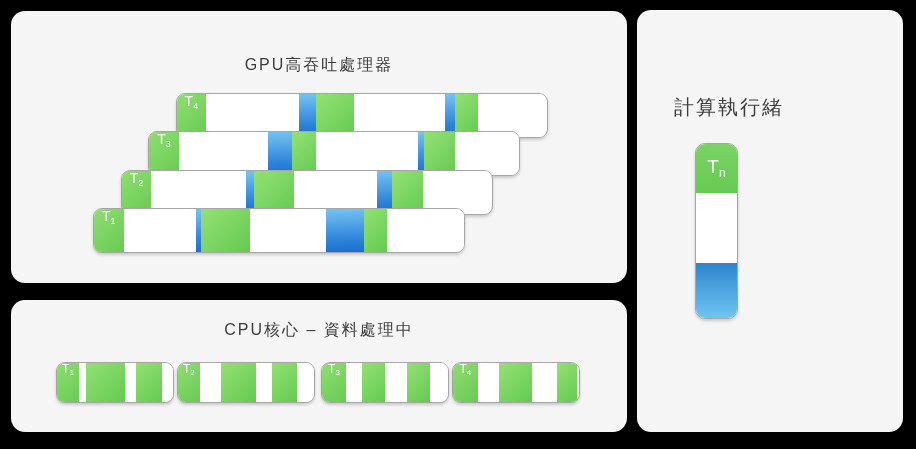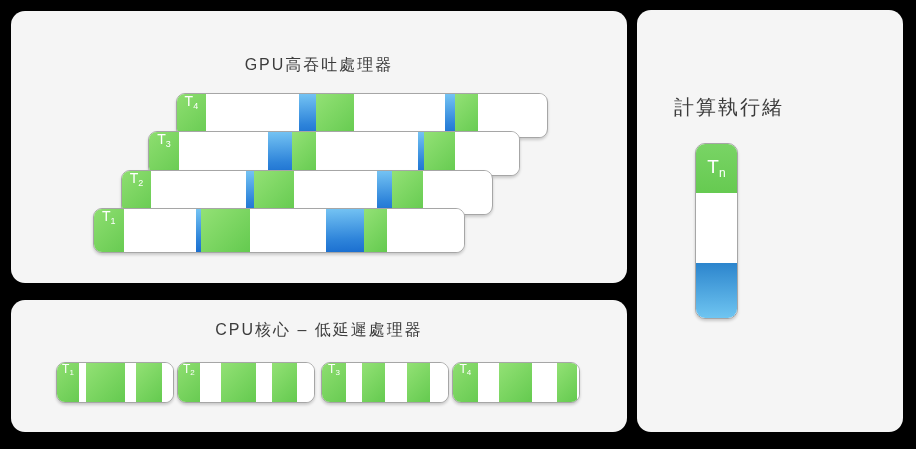--- a/index.html
+++ b/index.html
@@ -122,21 +122,21 @@
         <div class="seg seg-run" style="width: 13.3%;"></div>
         <div class="seg seg-wait" style="width: 20.48%;"></div>
         <div class="seg seg-ready" style="width: 10.37%;"></div>
         <div class="seg seg-run" style="width: 6.12%;"></div>
         <div class="seg seg-wait" style="width: 20.9%;"></div>
       </div>
     </div>
 </div>
 
 <div class="panel" id="panel-cpu">
-  <div class="panel-title" id="cpu-title">CPU核心 – 低延遲處理器</div>
+  <div class="panel-title" id="cpu-title">CPU核心 – 資料處理中</div>
   <div id="cpu-bars">
       <div class="tbar cpu" style="left: 45px; top: 62px; width: 118px; height: 41px;">
         <div class="seg seg-label" style="width: 18.9%;">
           <span class="tlabel">T<span class="tsub">1</span></span>
         </div>
         <div class="seg seg-wait" style="width: 5.7%;"></div>
         <div class="seg seg-run" style="width: 33.9%;"></div>
         <div class="seg seg-wait" style="width: 9.3%;"></div>
         <div class="seg seg-run" style="width: 23.1%;"></div>
         <div class="seg seg-wait" style="width: 9.1%;"></div>

